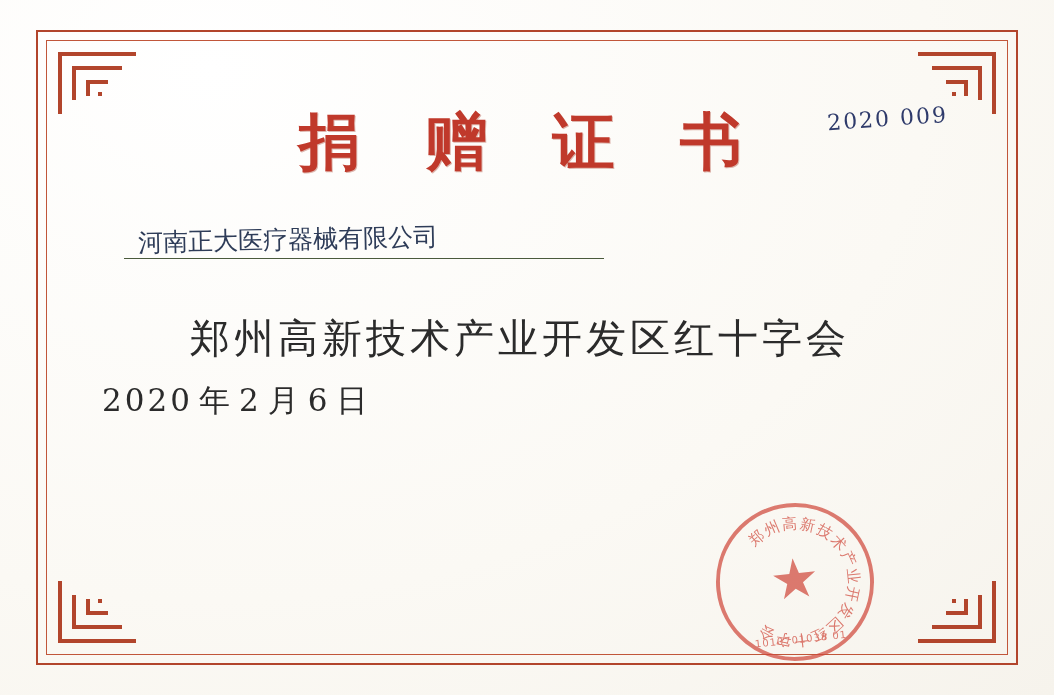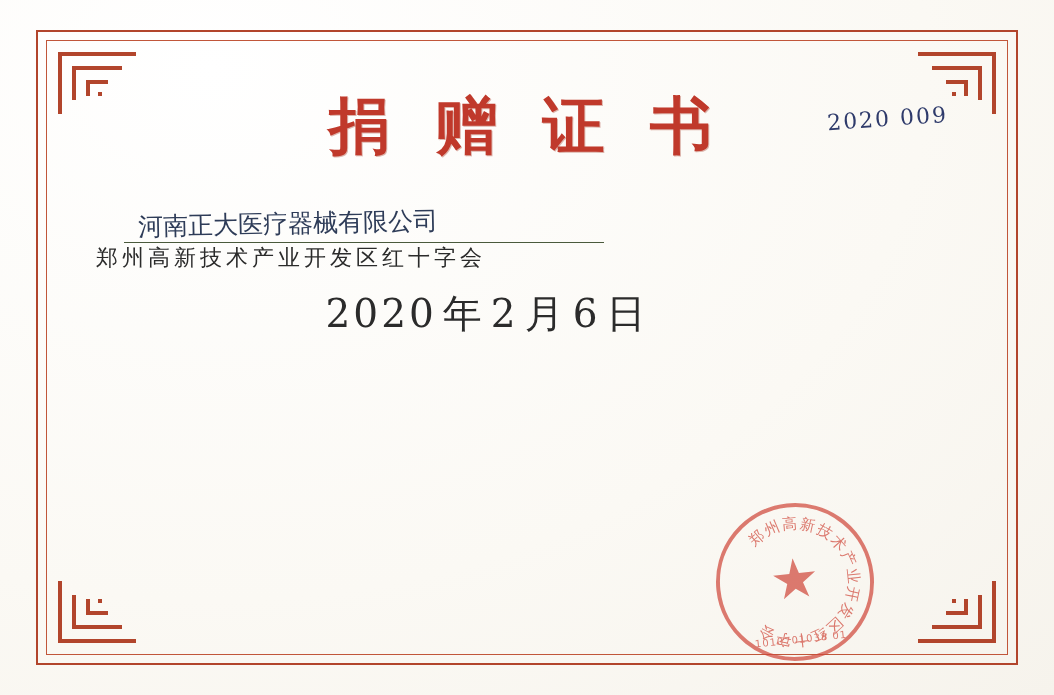--- a/index.html
+++ b/index.html
@@ -67,22 +67,22 @@
   .content {
     position: absolute;
     left: 96px;
     right: 96px;
     top: 70px;
     bottom: 70px;
   }
 
   .title {
     text-align: center;
-    margin-top: 14px;
-    font-family: Liberation Sans, sans-serif;
+    margin-top: 30px;
+    font-family: Liberation Mono, monospace;
     font-size: 62px;
     font-weight: bold;
     letter-spacing: 14px;
     color: #c0392b;
     text-shadow: 1px 1px 0 rgba(160,50,30,0.35);
   }
 
   .serial {
     position: absolute;
     right: 10px;
@@ -140,34 +140,35 @@
     left: 18px;
     bottom: 2px;
     font-family: "DejaVu Serif", serif;
     font-size: 22px;
     color: #2e3c58;
     transform: rotate(-1deg);
     letter-spacing: 0px;
   }
 
   .signature {
-    text-align: left;
+    margin-top: 52px;
+    text-align: center;
     padding-right: 14px;
     font-family: "DejaVu Serif", serif;
-    font-size: 22px;
+    font-size: 40px;
     letter-spacing: 4px;
     color: #2b2b2b;
   }
 
   .date-row {
     margin-top: 14px;
-    text-align: center;
+    text-align: left;
     padding-right: 86px;
     font-family: "DejaVu Serif", serif;
-    font-size: 39px;
+    font-size: 31px;
     letter-spacing: 3px;
     color: #2b2b2b;
   }
   .date-row .num {
     display: inline-block;
     margin: 0 6px;
   }
 
   
   .seal {

